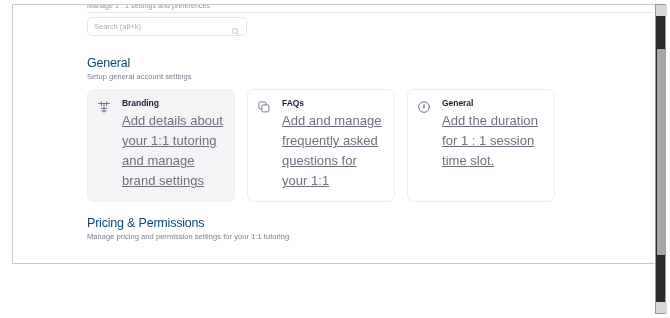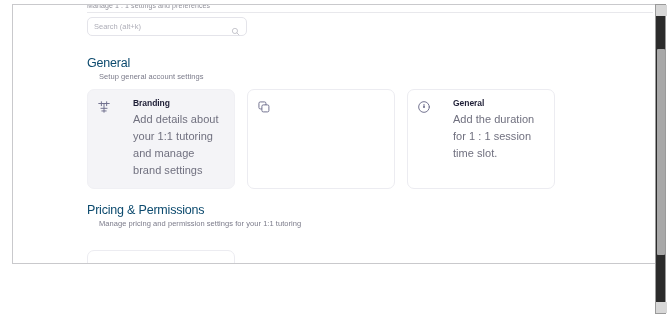--- a/index.html
+++ b/index.html
@@ -89,38 +89,37 @@
     font-weight: 400;
     color: #0c4a6e;
     letter-spacing: -.2px;
     margin-bottom: 2px;
   }
   .section-sub {
     font-size: 7.5px;
     color: #7b7b8a;
     margin-bottom: 8px;
     letter-spacing: .05px;
-    margin-left: 12px;
   }
 
   
   .card-grid {
     display: flex;
     gap: 12px;
     flex-wrap: nowrap;
   }
   .card {
     width: 148px;
     min-height: 46px;
     background: #ffffff;
     border: 1px solid #ececf1;
     border-radius: 7px;
     padding: 8px 9px 9px 8px;
     display: flex;
-    gap: 22px;
+    gap: 11px;
     align-items: flex-start;
   }
   .card.is-active {
     background: #f4f4f7;
     border-color: #f0f0f4;
   }
   .card-icon {
     width: 15px;
     height: 15px;
     flex: 0 0 15px;
@@ -137,24 +136,25 @@
     gap: 5px;
     margin-bottom: 3px;
   }
   .card-title {
     font-size: 8.5px;
     font-weight: 700;
     color: #1f1f37;
     letter-spacing: -.05px;
   }
   .card-desc {
-    font-size: 11px;
+    font-size: 13px;
     line-height: 1.55;
     color: #70707f;
     letter-spacing: .03px;
+    text-decoration: underline;
   }
 
   
   .scrollbar-track {
     position: absolute;
     right: 4px;
     top: 4px;
     width: 11px;
     height: 310px;
     background: #2b2b2b;
@@ -222,20 +222,26 @@
                   <div class="card-desc">Add details about your 1:1 tutoring and manage brand settings</div>
                 </div>
               </div>
               <div class="card">
                 <span class="card-icon">
                   <svg viewBox="0 0 16 16" fill="none" stroke="#6e6e8c" stroke-width="1.1" stroke-linejoin="round">
                     <rect x="2.2" y="2.2" width="8" height="8" rx="1.6"></rect>
                     <rect x="5.6" y="5.6" width="8" height="8" rx="1.6" fill="#ffffff"></rect>
                   </svg>
                 </span>
+                <div class="card-body">
+                  <div class="card-title-row">
+                    <span class="card-title">FAQs</span>
+                  </div>
+                  <div class="card-desc">Add and manage frequently asked questions for your 1:1</div>
+                </div>
               </div>
               <div class="card">
                 <span class="card-icon">
                   <svg viewBox="0 0 16 16" fill="none" stroke="#6e6e8c" stroke-width="1.1" stroke-linecap="round">
                     <circle cx="8" cy="8" r="6.1"></circle>
                     <circle cx="8" cy="8" r="1.1" fill="#6e6e8c" stroke="none"></circle>
                     <line x1="8" y1="8" x2="8" y2="5"></line>
                   </svg>
                 </span>
                 <div class="card-body">

